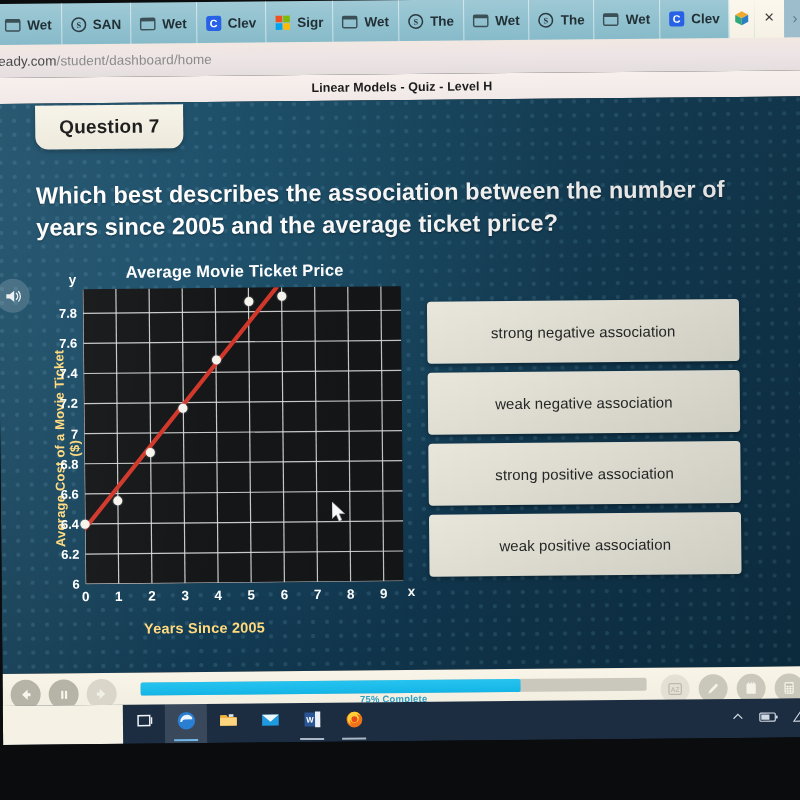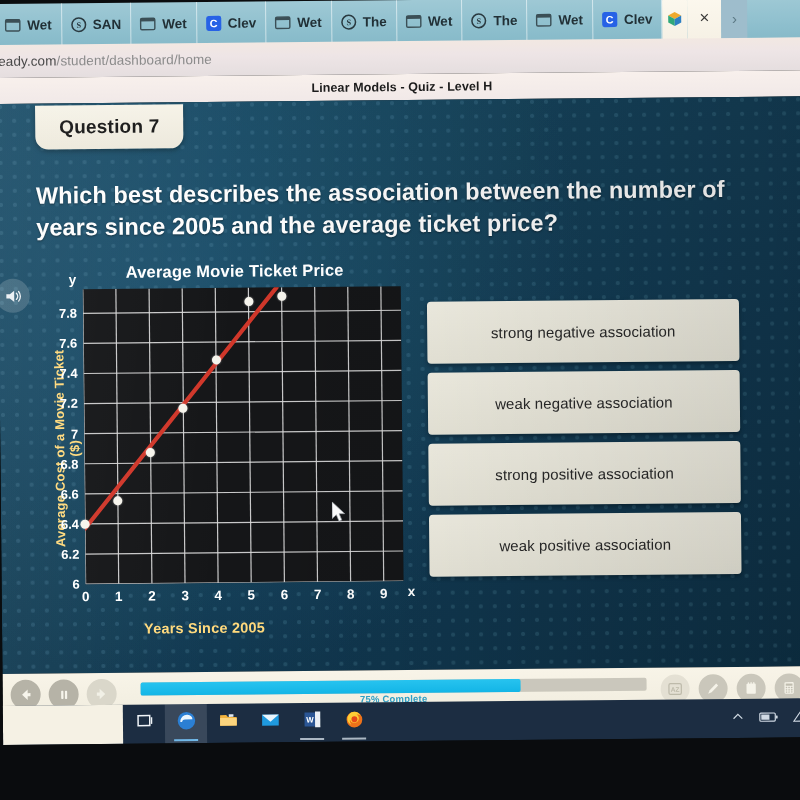--- a/index.html
+++ b/index.html
@@ -272,20 +272,29 @@
                 <rect x="1.5" y="3" width="15" height="3.2" fill="#3c5057"></rect>
               </svg></span>
             <span>Wet</span>
           </div>
           <div class="tab">
             <span class="fav"><svg viewBox="0 0 18 18" width="17" height="17">
                 <rect x="1" y="1" width="16" height="16" rx="2.6" fill="#2763e8"></rect>
                 <text x="9" y="13" font-size="11.5" font-family="Liberation Sans, sans-serif" font-weight="700" fill="#ffffff" text-anchor="middle">C</text>
               </svg></span>
             <span>Clev</span>
+          </div>
+          <div class="tab">
+            <span class="fav"><svg viewBox="0 0 18 18" width="17" height="17">
+                <rect x="1.5" y="1.5" width="7" height="7" fill="#f25022"></rect>
+                <rect x="9.5" y="1.5" width="7" height="7" fill="#7fba00"></rect>
+                <rect x="1.5" y="9.5" width="7" height="7" fill="#00a4ef"></rect>
+                <rect x="9.5" y="9.5" width="7" height="7" fill="#ffb900"></rect>
+              </svg></span>
+            <span>Sigr</span>
           </div>
           <div class="tab">
             <span class="fav"><svg viewBox="0 0 18 18" width="17" height="17">
                 <rect x="1.5" y="3" width="15" height="12" rx="1.4" fill="none" stroke="#3c5057" stroke-width="1.5"></rect>
                 <rect x="1.5" y="3" width="15" height="3.2" fill="#3c5057"></rect>
               </svg></span>
             <span>Wet</span>
           </div>
           <div class="tab">
             <span class="fav"><svg viewBox="0 0 18 18" width="17" height="17">

